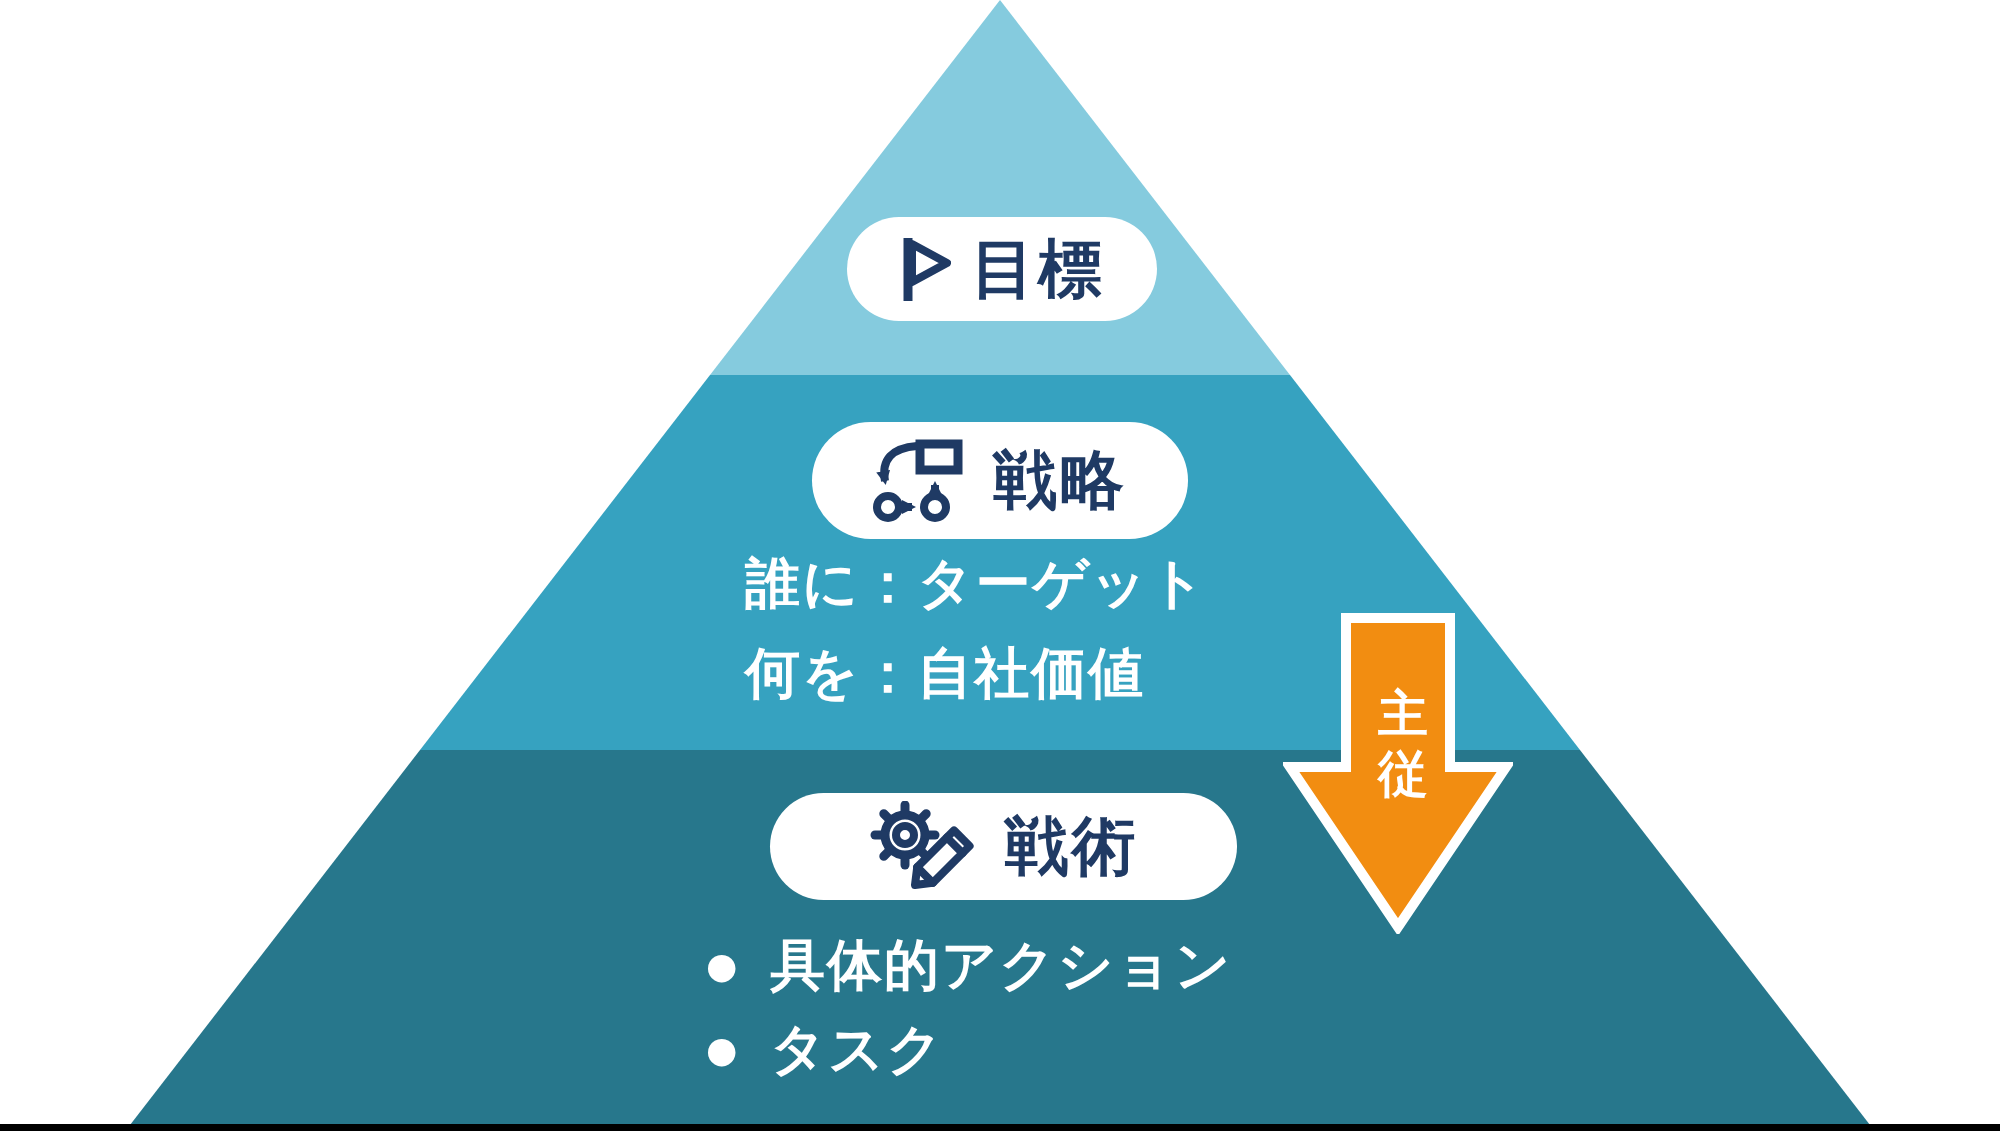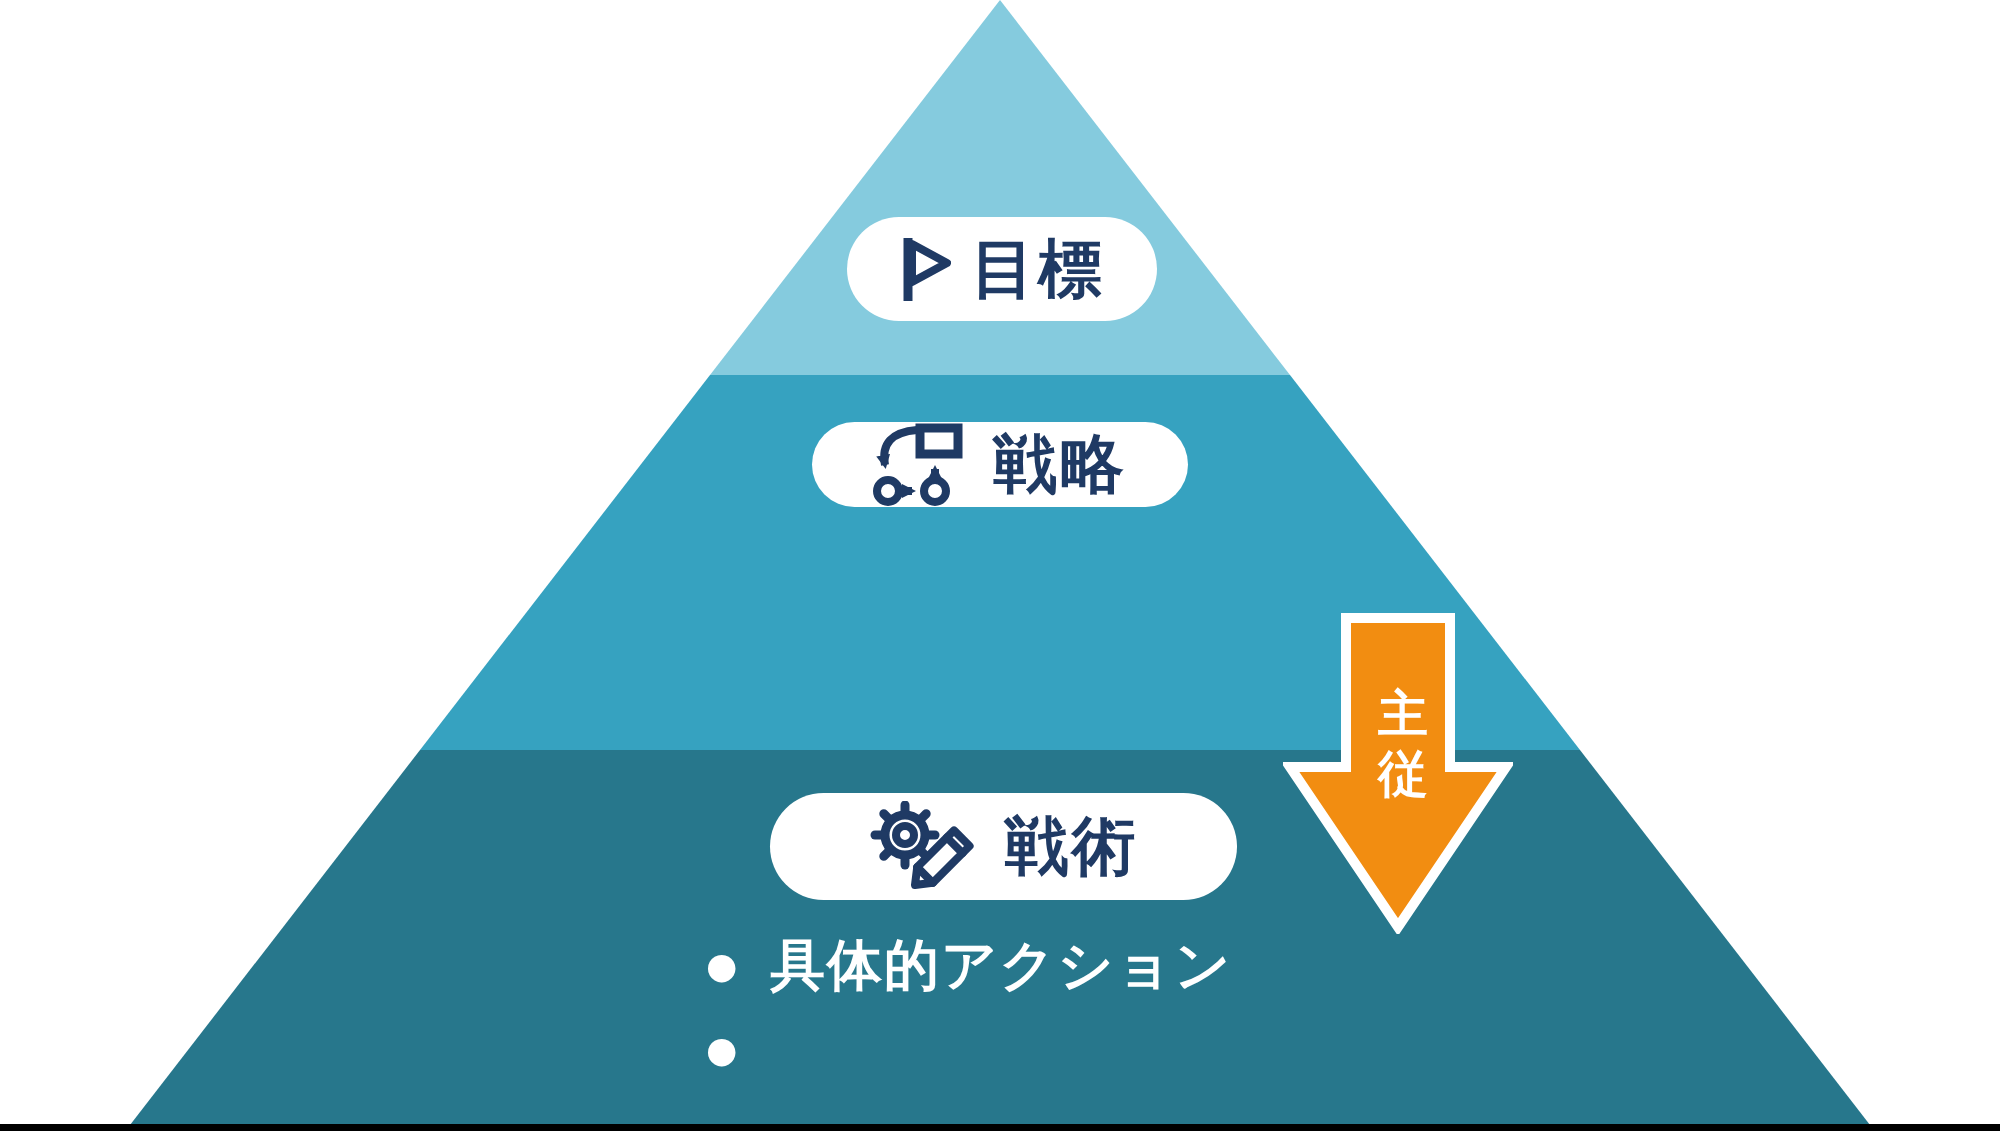--- a/index.html
+++ b/index.html
@@ -28,21 +28,21 @@
     display: flex;
     align-items: center;
     justify-content: center;
     gap: 20px;
     color: #1F3A64;
     font-size: 64px;
     letter-spacing: 3px;
     white-space: nowrap;
   }
   #pill-goal     { left: 847px; top: 217px; width: 310px; height: 104px; }
-  #pill-strategy { left: 812px; top: 422px; width: 376px; height: 85px; }
+  #pill-strategy { left: 812px; top: 422px; width: 376px; height: 117px; }
   #pill-tactics  { left: 770px; top: 793px; width: 467px; height: 107px; }
   .pill .icon { flex: 0 0 auto; display: block; }
 
   #strategy-lines {
     position: absolute;
     left: 745px; top: 538px;
     color: #ffffff;
     font-size: 55px;
     line-height: 90px;
     letter-spacing: 2px;
@@ -107,20 +107,24 @@
       <rect x="47" y="5" width="38" height="26" stroke="#1F3A64" stroke-width="9"></rect>
       <circle cx="15" cy="68" r="11" stroke="#1F3A64" stroke-width="8"></circle>
       <circle cx="62" cy="68" r="11" stroke="#1F3A64" stroke-width="8"></circle>
       <line x1="31" y1="68" x2="39" y2="68" stroke="#1F3A64" stroke-width="8" marker-end="url(#ah)"></line>
       <line x1="62" y1="53" x2="62" y2="46" stroke="#1F3A64" stroke-width="8" marker-end="url(#ah)"></line>
       <path d="M 44 7 Q 6 10 12 42" stroke="#1F3A64" stroke-width="8" marker-end="url(#ah)"></path>
     </svg>
     <span>戦略</span>
   </div>
 
+  <div id="strategy-lines">
+    <div>誰に：ターゲット</div>
+    <div>何を：自社価値</div>
+  </div>
 
   <div class="pill" id="pill-tactics">
     <svg class="icon" width="116" height="92" viewBox="0 0 116 92" fill="none" stroke="#1F3A64" stroke-linecap="round">
 
       <circle cx="36" cy="34" r="9" stroke-width="8"></circle>
       <circle cx="36" cy="34" r="20" stroke-width="9"></circle>
       <line x1="58" y1="34" x2="66" y2="34" stroke-width="9"></line>
       <line x1="51.6" y1="49.6" x2="57.2" y2="55.2" stroke-width="9"></line>
       <line x1="36" y1="56" x2="36" y2="64" stroke-width="9"></line>
       <line x1="20.4" y1="49.6" x2="14.8" y2="55.2" stroke-width="9"></line>
@@ -136,20 +140,21 @@
     <span>戦術</span>
   </div>
 
   <div id="tactics-items">
     <div class="bullet-row">
       <span class="bullet">●</span>
       <span class="bullet-text">具体的アクション</span>
     </div>
     <div class="bullet-row">
       <span class="bullet">●</span>
+      <span class="bullet-text">タスク</span>
     </div>
   </div>
 
   <svg class="arrow-svg" id="arrow" width="230" height="322" viewBox="0 0 230 322">
     <polygon points="63,6 167,6 167,155 223,155 115,315 7,155 63,155" fill="#F28D11" stroke="#ffffff" stroke-width="10" stroke-linejoin="miter"></polygon>
   </svg>
   <div id="arrow-label">主従</div>
 
 </div>
 

